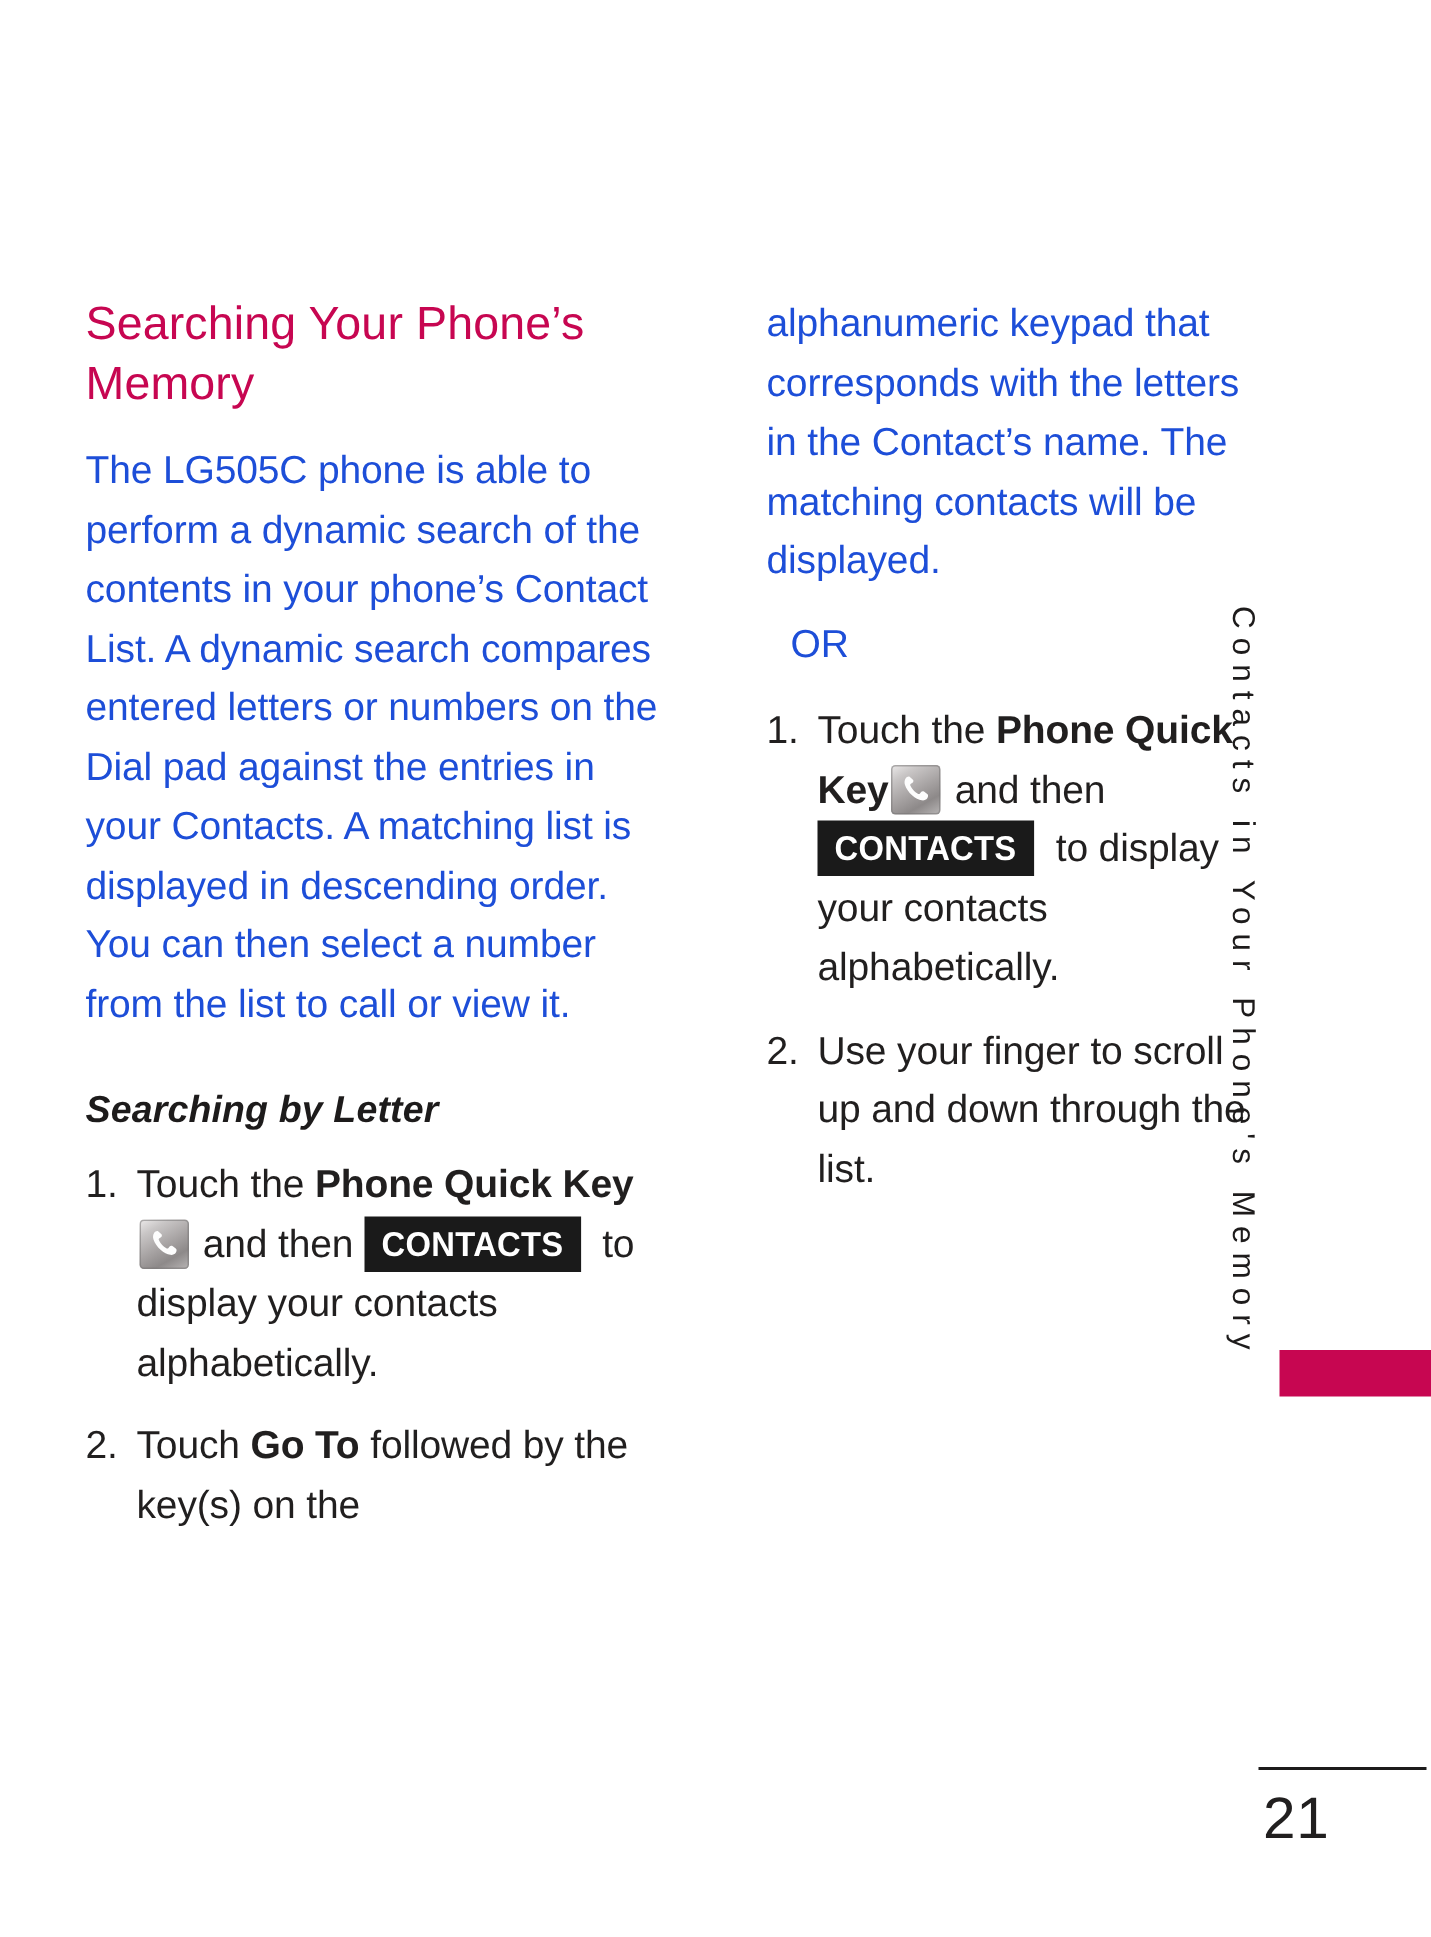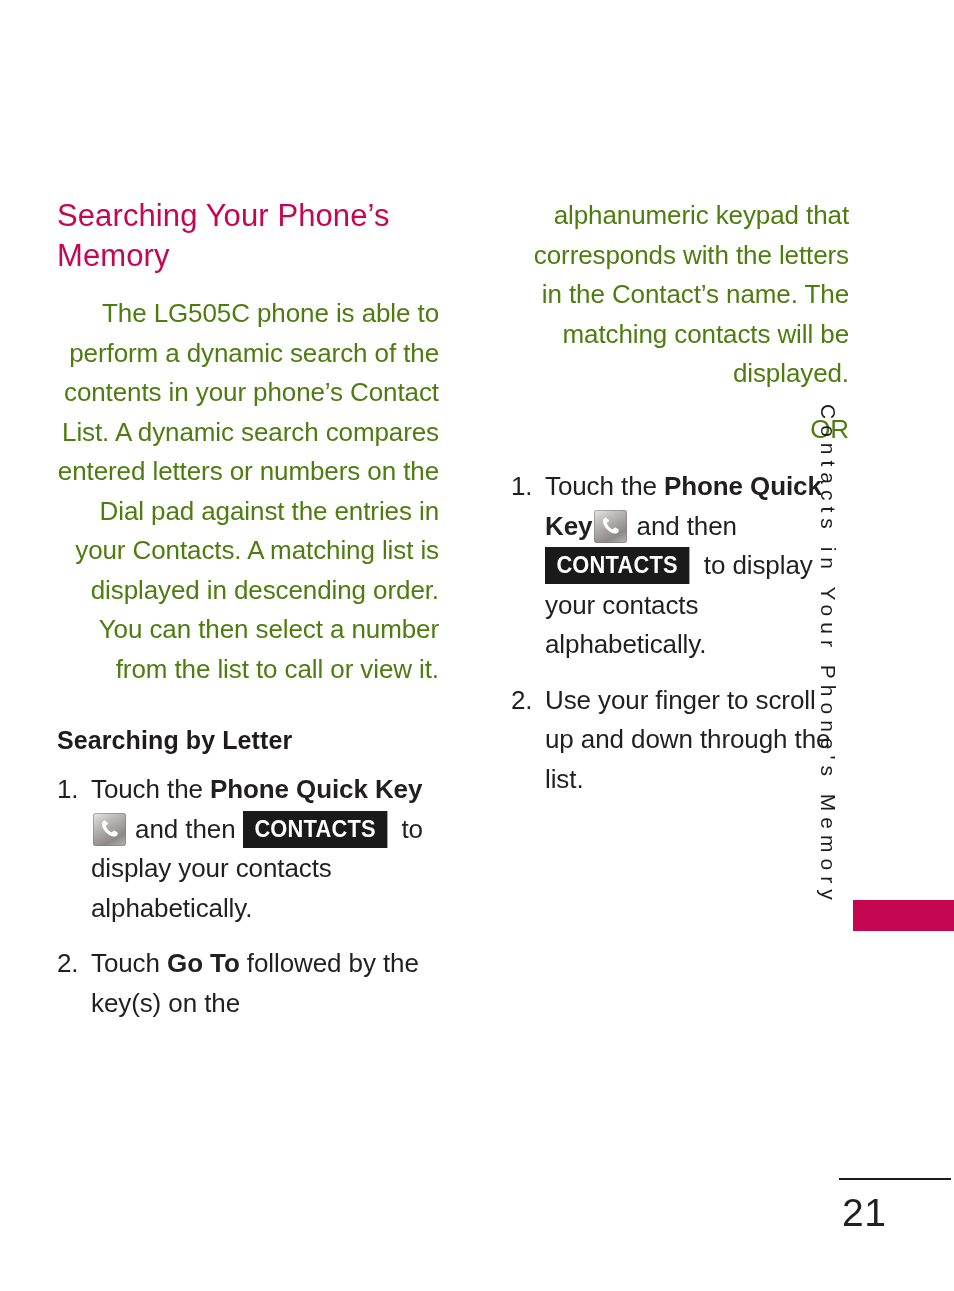--- a/index.html
+++ b/index.html
@@ -44,41 +44,41 @@
     margin: 0 0 18px 0;
     white-space: pre-line;
   }
   .h2 {
     font-size: 25px;
     line-height: 47px;
     font-weight: 700;
     margin: 28px 0 6px 0;
     color: #1d1b1b;
     letter-spacing: 0.1px;
+    font-style: italic;
   }
   .h3 {
     font-size: 24px;
     line-height: 30px;
     font-weight: 700;
     margin: 30px 0 16px 0;
     color: #1d1b1b;
     letter-spacing: 0.1px;
   }
 
   
   .para {
     font-size: 26px;
     line-height: 39.5px;
     margin: 0 0 16px 0;
     font-weight: 400;
-    color: #4d7c0f;
+    color: #1d4ed8;
     letter-spacing: -0.1px;
-    text-align: right;
-  }
-  .para-or { margin: 14px 0 18px 0; }
+  }
+  .para-or { margin: 14px 0 18px 16px; }
 
   
   .olist {
     margin: 0;
     padding: 0;
     list-style: none;
   }
   .olist li {
     position: relative;
     padding-left: 34px;

